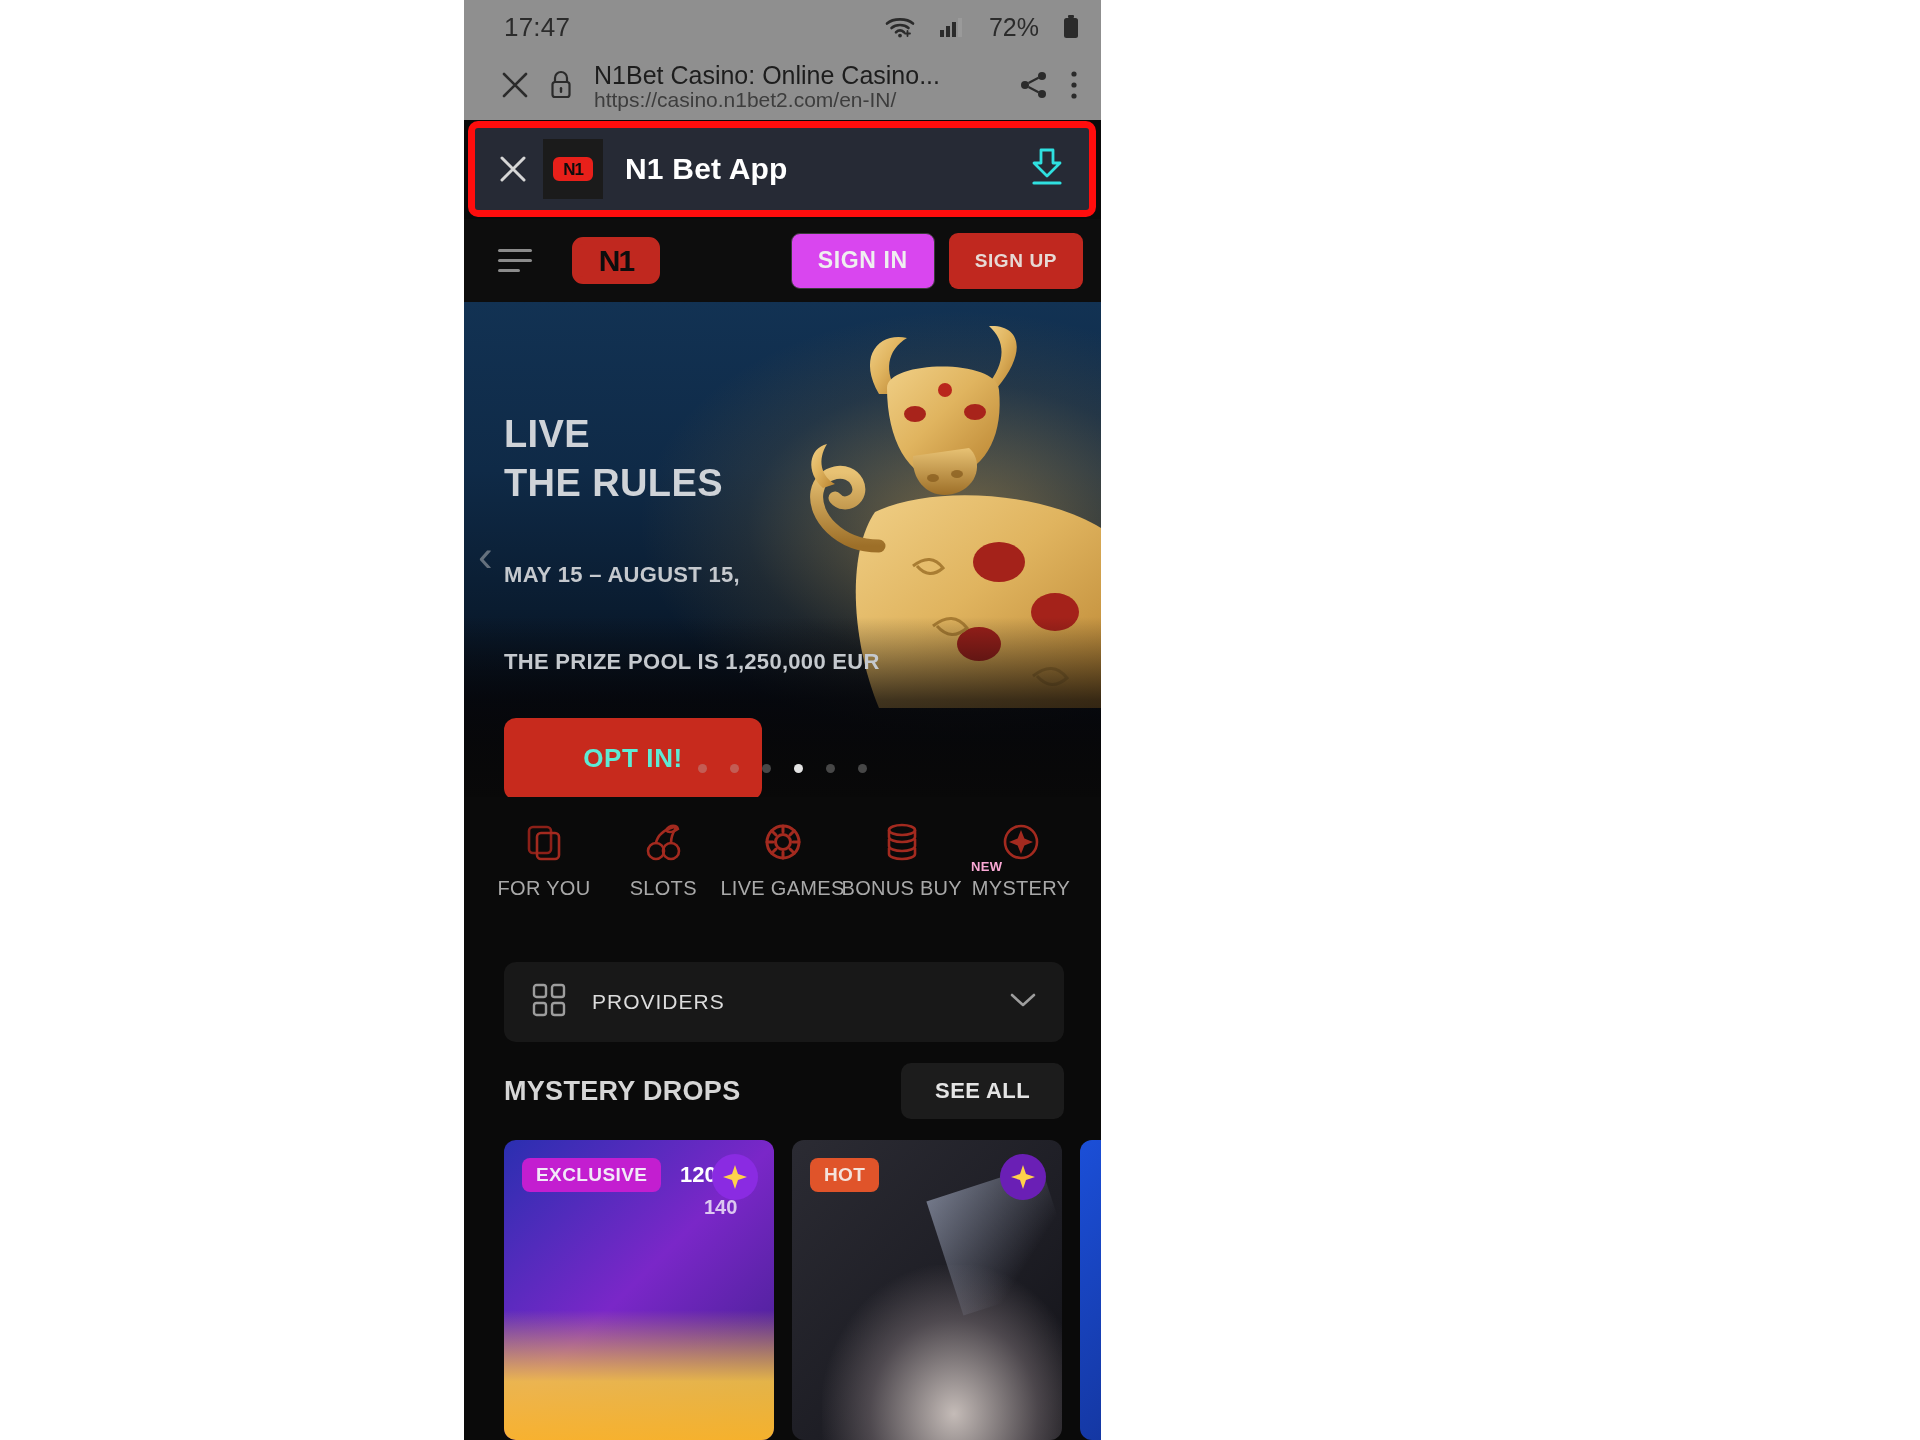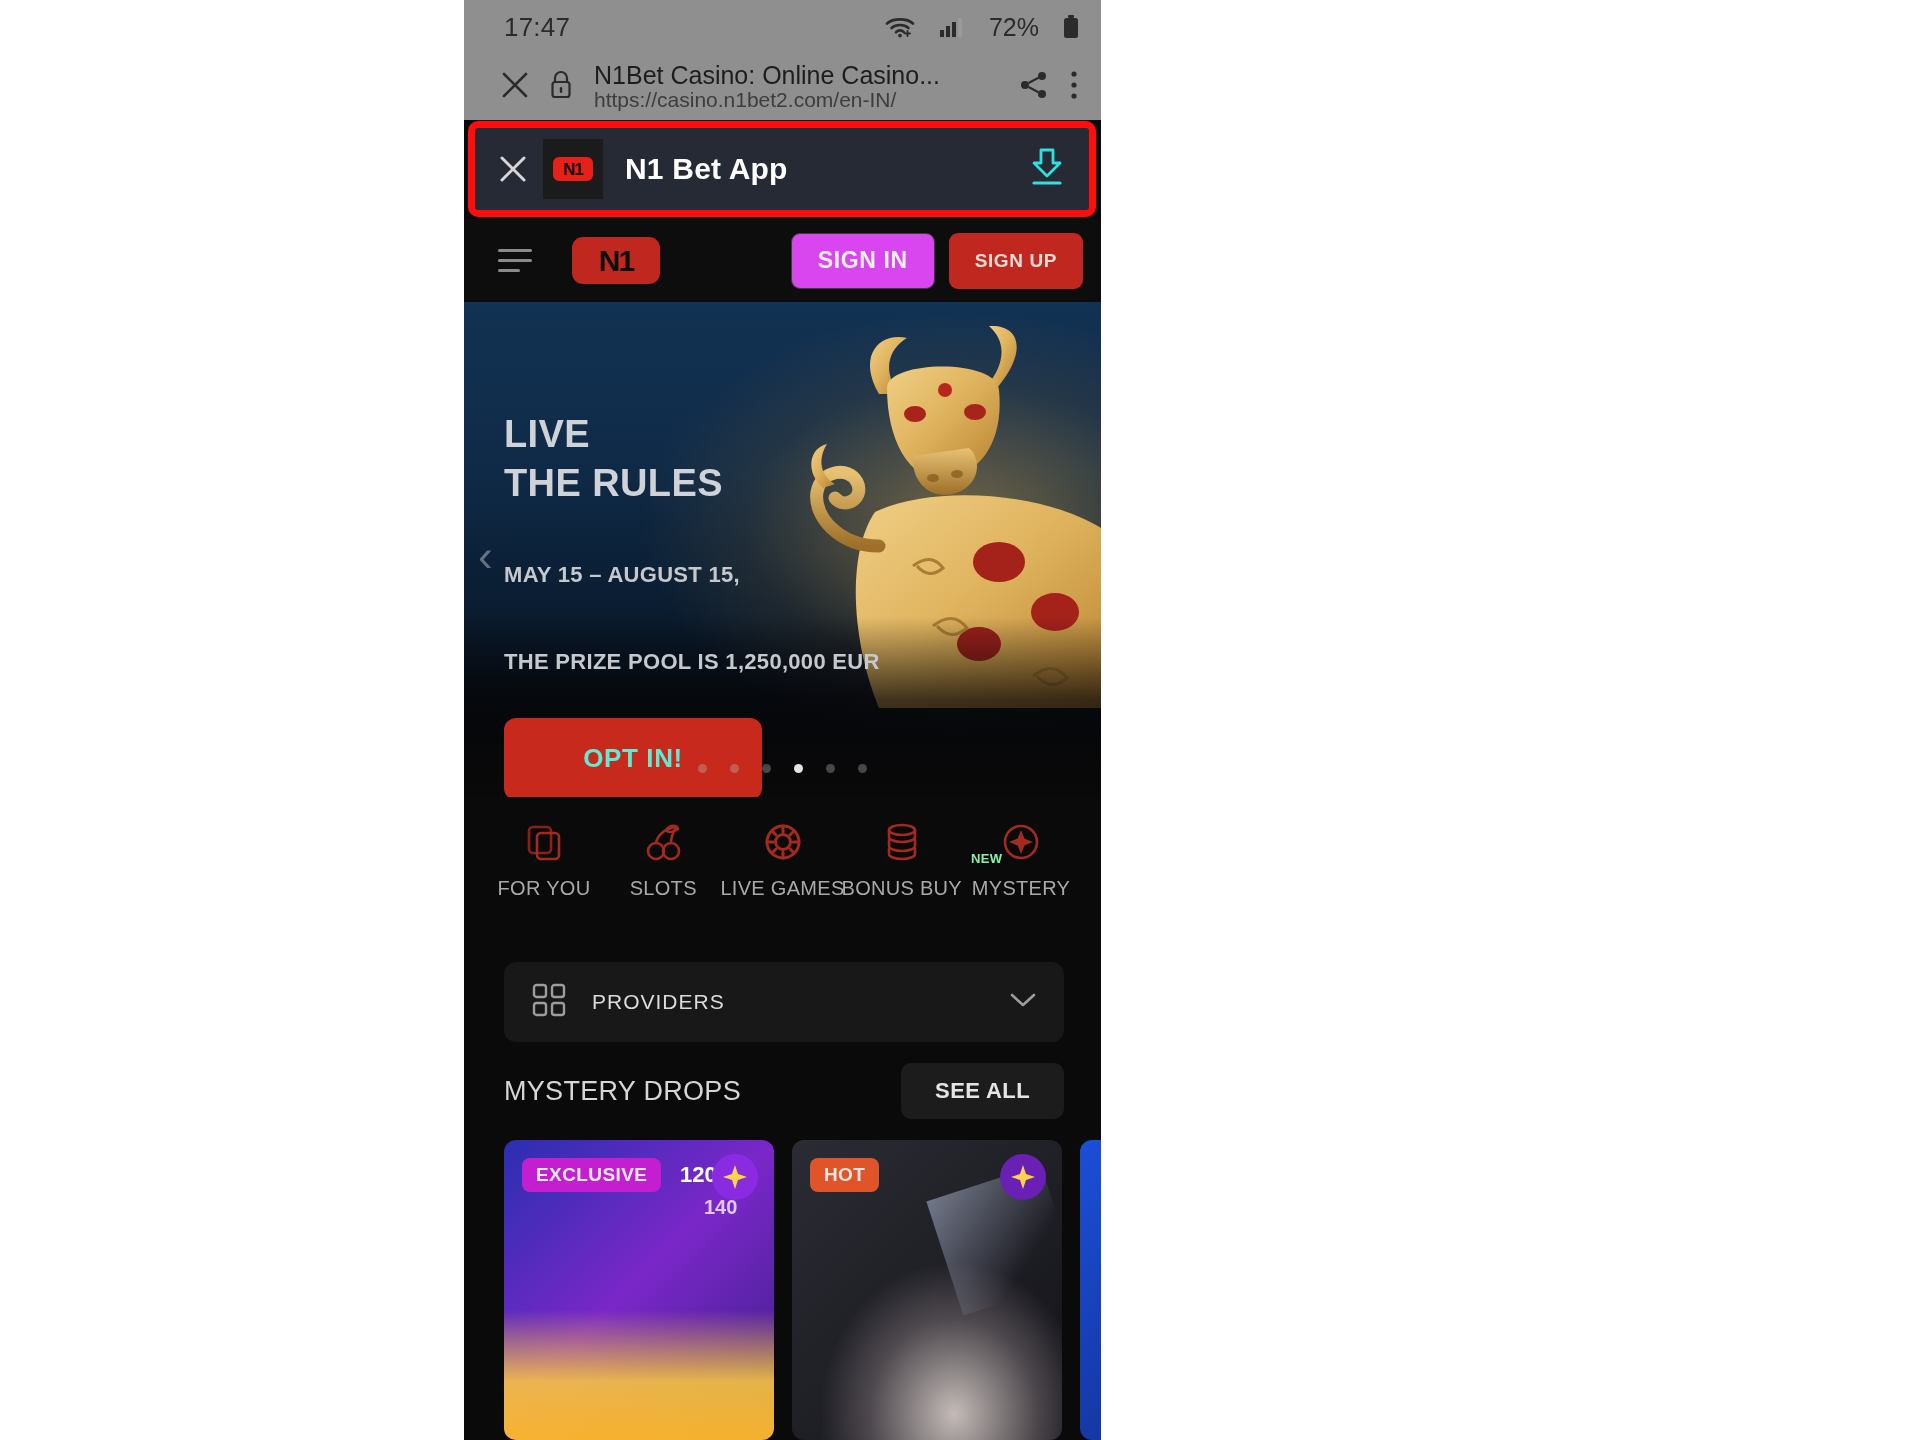--- a/index.html
+++ b/index.html
@@ -216,42 +216,42 @@
     padding: 22px 28px 0 28px;
     z-index: 3;
   }
   .cat { position: relative; display: flex; flex-direction: column; align-items: center; width: 104px; }
   .cat .ic { height: 46px; display: flex; align-items: center; justify-content: center; }
   .cat .lb {
     margin-top: 12px;
     font-size: 20px; color: #a9a9a9; letter-spacing: .3px; white-space: nowrap;
   }
   .cat .badge {
-    position: absolute; top: 32px; left: 2px;
-    font-size: 13px; font-weight: 700; color: #86efac; letter-spacing: .3px;
+    position: absolute; top: 40px; left: 2px;
+    font-size: 13px; font-weight: 700; color: #f9a8d4; letter-spacing: .3px;
   }
 
   
   .providers {
     position: absolute; left: 40px; top: 962px;
     width: 560px; height: 80px;
     background: #181818; border-radius: 12px;
     display: flex; align-items: center; padding: 0 28px;
     z-index: 3;
   }
   .prov-label { margin-left: 26px; font-size: 21px; color: #dcdcdc; letter-spacing: 1px; }
   .prov-chev { margin-left: auto; }
 
   
   .md-row {
     position: absolute; left: 40px; top: 1060px;
     width: 560px; height: 62px;
     display: flex; align-items: center; z-index: 3;
   }
-  .md-title { font-size: 27px; font-weight: 400; color: #d6d6d6; letter-spacing: .3px; }
+  .md-title { font-size: 27px; font-weight: 700; color: #d6d6d6; letter-spacing: .3px; }
   .see-all {
     margin-left: auto;
     height: 56px; padding: 0 34px;
     background: #1c1c1c; border-radius: 10px;
     display: flex; align-items: center; justify-content: center;
     color: #e4e4e4; font-size: 22px; font-weight: 700; letter-spacing: .4px;
   }
   .cards {
     position: absolute; left: 40px; top: 1140px;
     width: 620px; height: 300px; display: flex; gap: 18px; z-index: 3;

